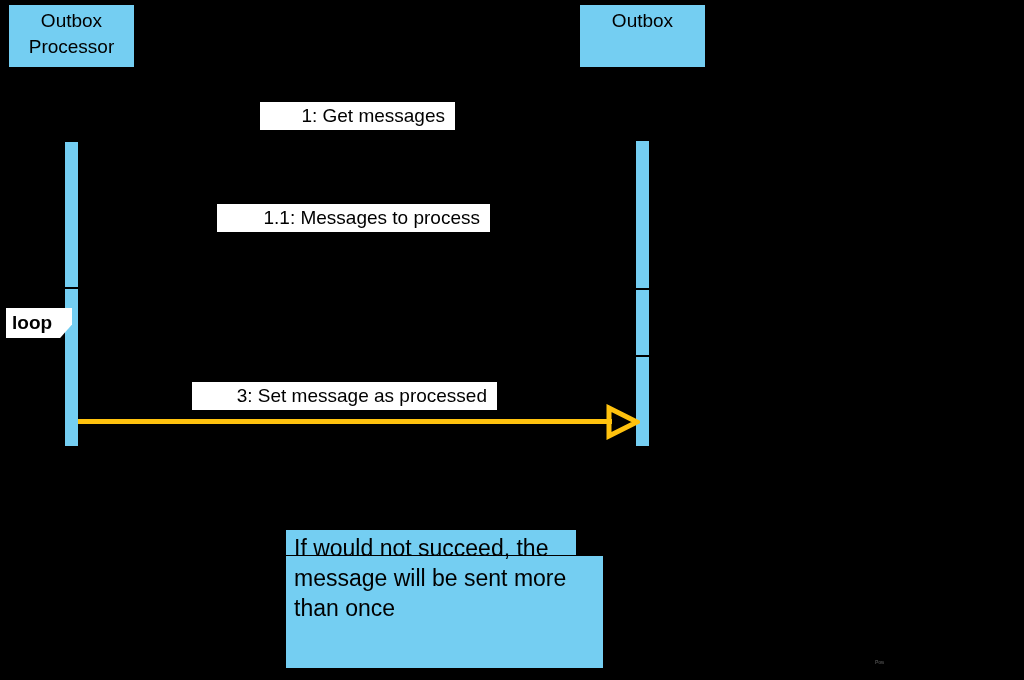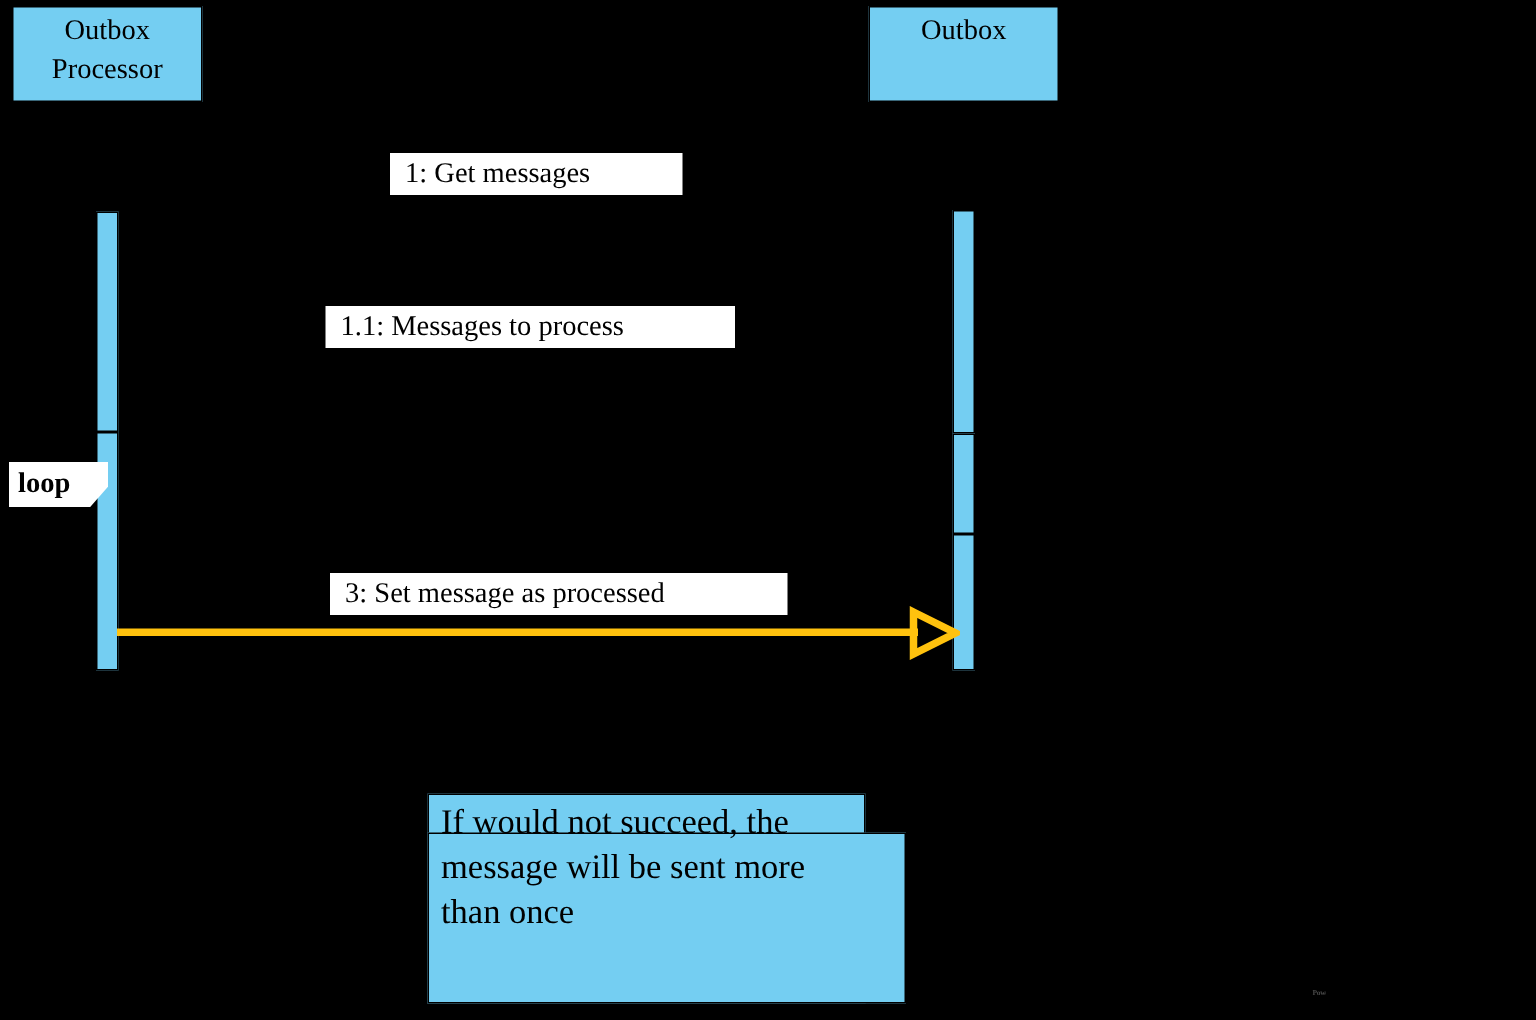--- a/index.html
+++ b/index.html
@@ -6,21 +6,21 @@
     margin: 0;
     padding: 0;
     background: #000000;
   }
   #canvas {
     position: relative;
     width: 884px;
     height: 680px;
     background: #000000;
     overflow: hidden;
-    font-family: Liberation Serif, serif;
+    font-family: Liberation Sans, sans-serif;
   }
 
   
   .participant {
     position: absolute;
     background: #74CEF2;
     border: 1px solid #000000;
     box-sizing: border-box;
     color: #000000;
     font-size: 19px;
@@ -39,21 +39,21 @@
   }
 
   
   .msg-label {
     position: absolute;
     background: #FFFFFF;
     color: #000000;
     font-size: 19px;
     line-height: 28px;
     height: 28px;
-    text-align: left;
+    text-align: right;
     white-space: nowrap;
     box-sizing: border-box;
     padding: 0 10px;
   }
 
   
   .frag-tag {
     position: absolute;
     background: #FFFFFF;
     color: #000000;
@@ -130,21 +130,21 @@
   <div class="activation" style="left:635px; top:289px; width:15px; height:67px;"></div>
   <div class="activation" style="left:635px; top:356px; width:15px; height:91px;"></div>
 
   <div class="activation" style="left:930px; top:119px; width:15px; height:261px;"></div>
 
   <div class="msg-label" style="left:260px; top:102px; width:195px;">1: Get messages</div>
 
   <div class="msg-label" style="left:217px; top:204px; width:273px;">1.1: Messages to process</div>
 
 
-  <div class="msg-label" style="left:192px; top:382px; width:305px;margin-left:28px;">3: Set message as processed</div>
+  <div class="msg-label" style="left:192px; top:382px; width:305px;">3: Set message as processed</div>
 
   <div class="frag-tag" style="left:6px; top:288px; width:66px;">loop</div>
 
   <div class="arrow-line" style="left:78px; top:419px; width:534px;"></div>
   <svg class="arrow-head" style="left:606px; top:404px;" width="34" height="36" viewBox="0 0 34 36">
     <polygon points="3,4 31,18 3,32" fill="none" stroke="#FFC20E" stroke-width="5" stroke-linejoin="miter"></polygon>
   </svg>
 
   <div class="note" style="left:285px; top:529px; width:292px; height:140px;"></div>
   <div class="note" style="left:285px; top:555px; width:319px; height:114px;"></div>

